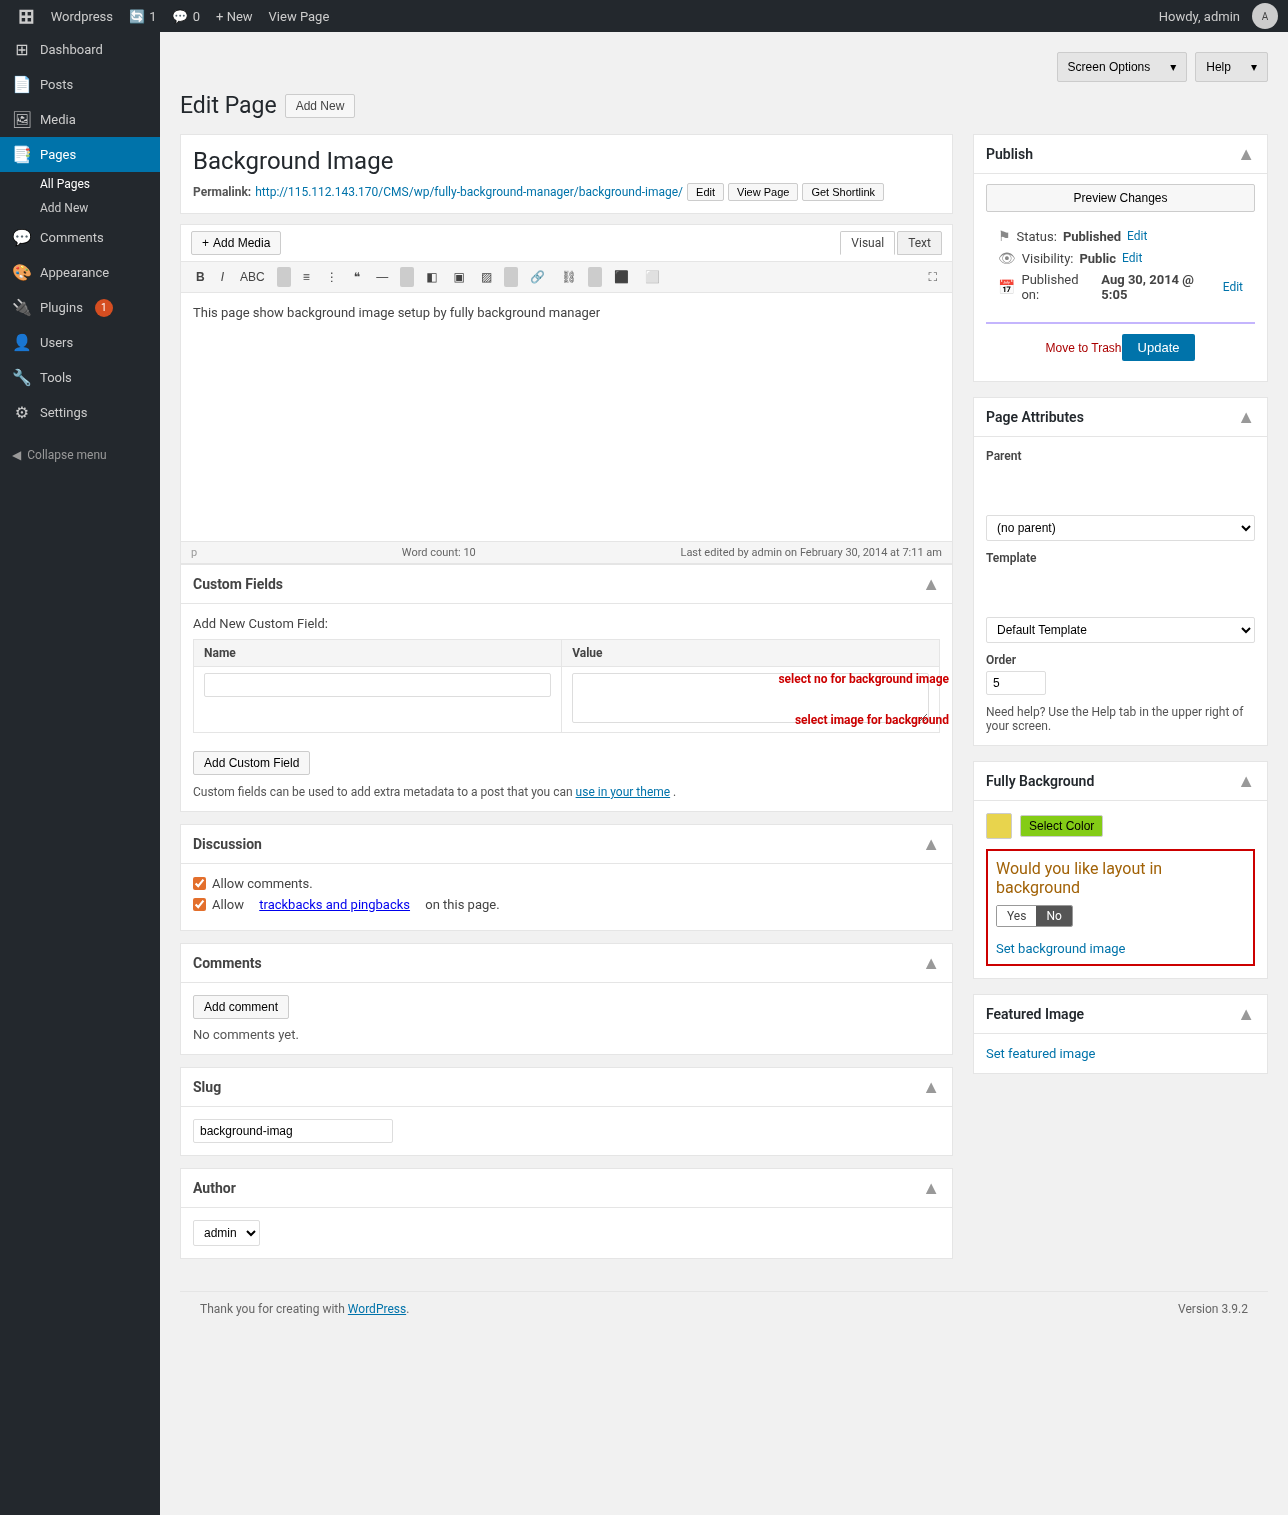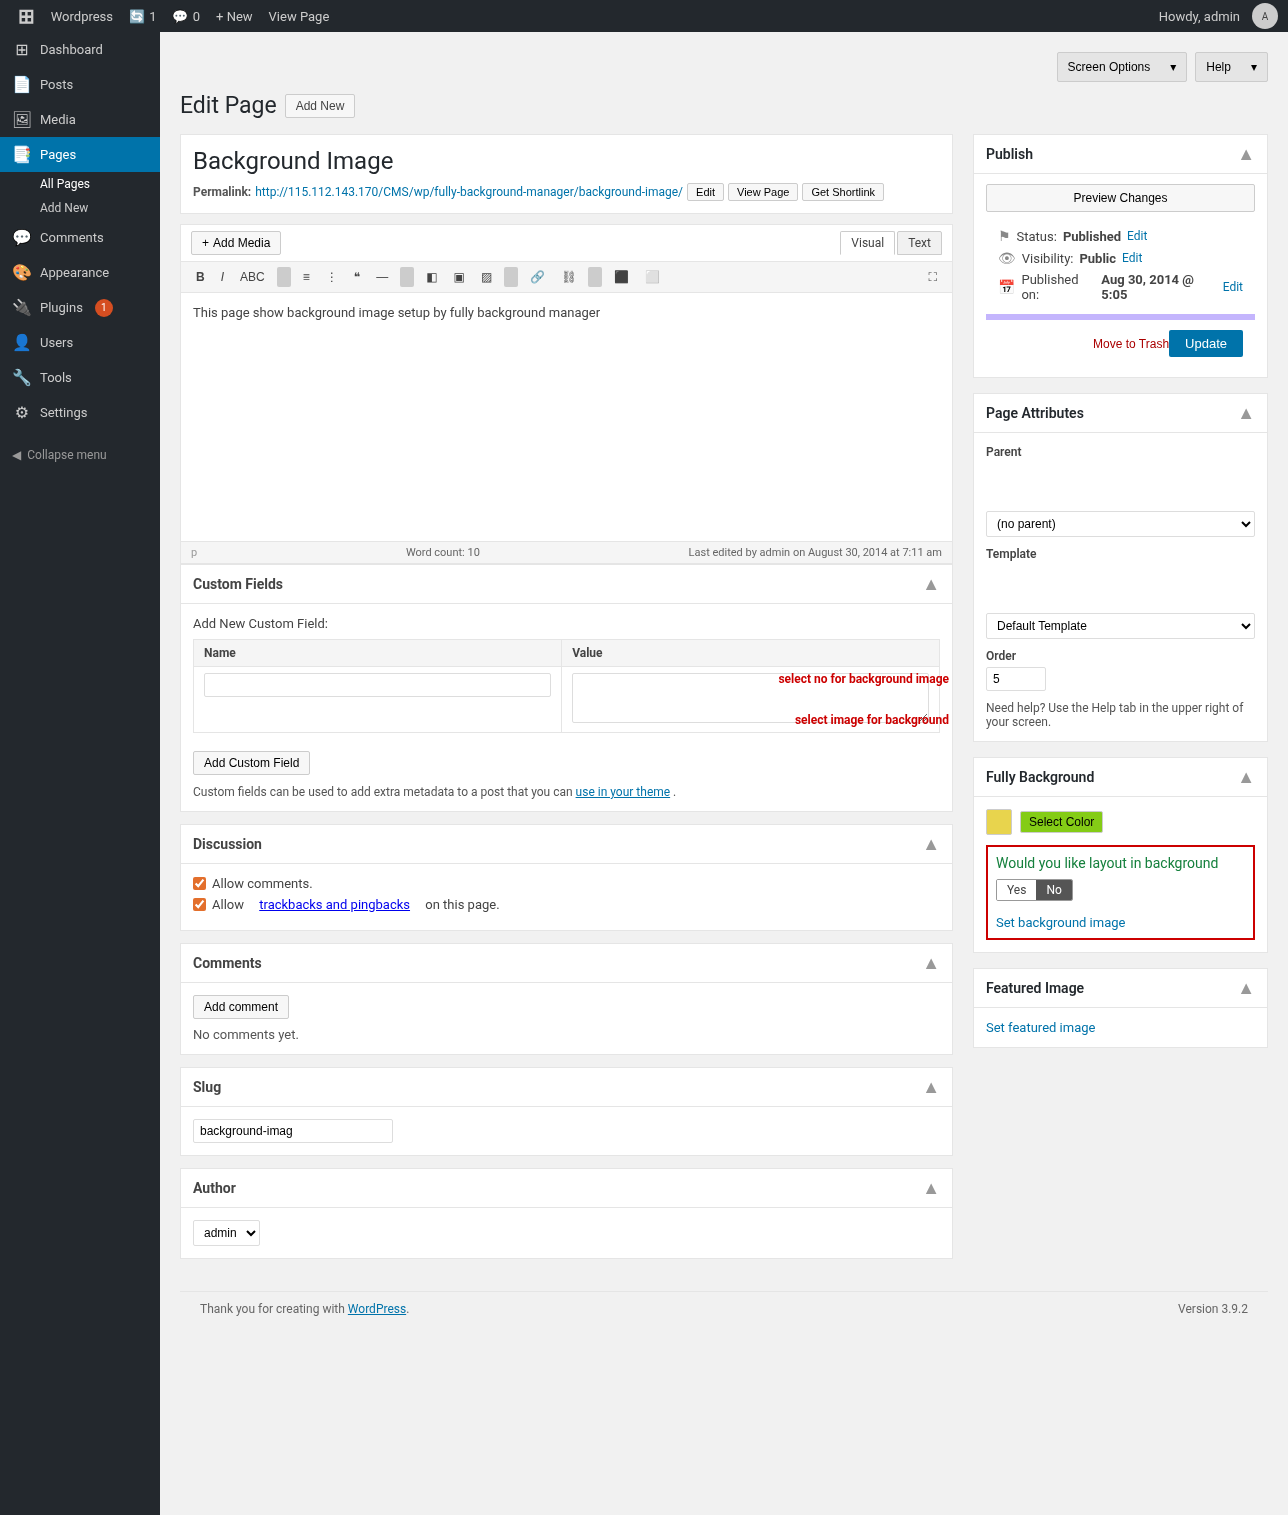--- a/index.html
+++ b/index.html
@@ -387,24 +387,24 @@
       padding: 4px 6px;
       font-size: 12px;
       border-radius: 2px;
       background: #fff;
     }
 
     
     .publish-actions {
       display: flex;
       align-items: center;
-      justify-content: flex-end;
+      justify-content: center;
       padding: 10px 12px;
-      border-top: 6px solid #c4b5fd;
-      margin-top: 0;
+      border-top: 2px solid #c4b5fd;
+      margin-top: 8px;
     }
     .move-to-trash {
       color: #a00;
       font-size: 12px;
       text-decoration: none;
       cursor: pointer;
       background: none;
       border: none;
       padding: 0;
     }
@@ -480,21 +480,21 @@
       padding: 3px 8px;
       font-size: 12px;
       cursor: pointer;
       border-radius: 2px;
     }
     .highlight-box {
       border: 2px solid #cc0000;
       padding: 8px;
       margin-top: 6px;
     }
-    .layout-question { font-size: 14px; margin-bottom: 8px; color: #15803d; }
+    .layout-question { font-size: 16px; margin-bottom: 8px; color: #a16207; }
     .yes-no-toggle {
       display: inline-flex;
       align-items: center;
       border: 1px solid #999;
       border-radius: 2px;
       overflow: hidden;
       margin-bottom: 8px;
     }
     .toggle-yes {
       padding: 3px 10px;
@@ -667,21 +667,21 @@
             <button class="format-btn">⬛</button>
             <button class="format-btn">⬜</button>
             <button class="format-btn fullscreen-btn">⛶</button>
           </div>
           <div class="editor-content">
             <p>This page show background image setup by fully background manager</p>
           </div>
           <div class="editor-statusbar">
             <span class="path-indicator">p</span>
             <span>Word count: 10</span>
-            <span>Last edited by admin on August 30, 2014 at 7:11 am</span>
+            <span>Last edited by admin on February 30, 2014 at 7:11 am</span>
           </div>
         </div>
 
         <div class="meta-section">
           <div class="meta-section-header">
             <span class="meta-section-title">Custom Fields</span>
             <span class="postbox-toggle">▲</span>
           </div>
           <div class="meta-section-content">
             <div style="margin-bottom:8px;">Add New Custom Field:</div>

